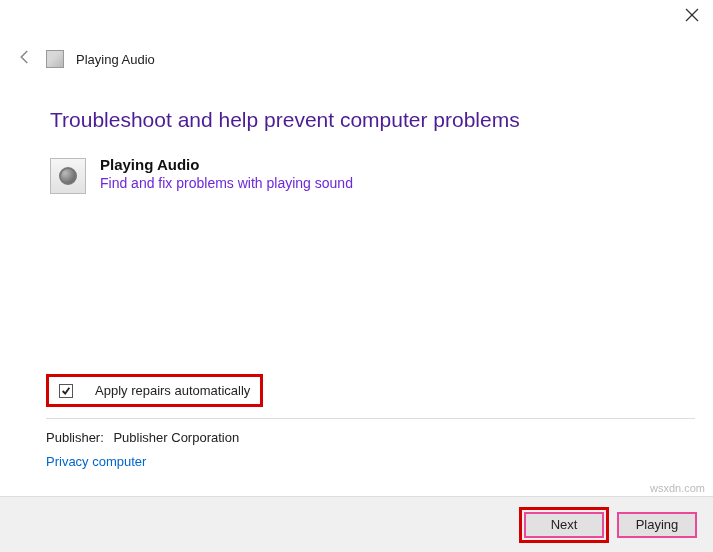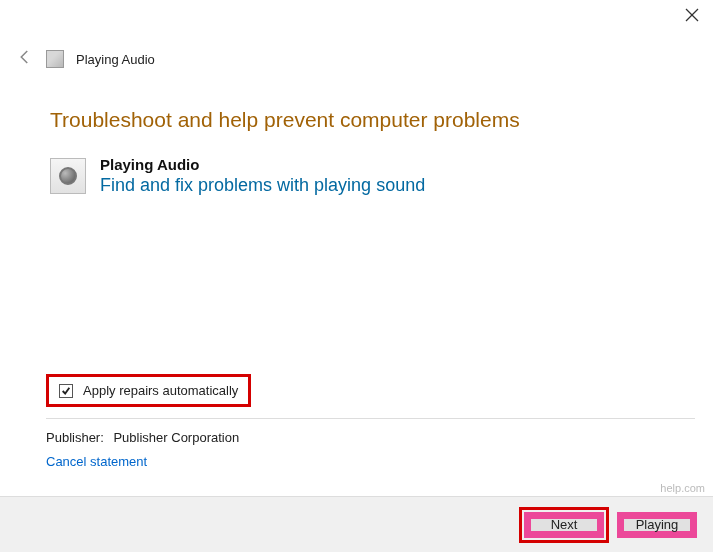--- a/index.html
+++ b/index.html
@@ -50,21 +50,21 @@
     }
     .header-title {
       font-size: 13px;
       color: #222;
     }
     .content {
       padding: 38px 50px 0 50px;
     }
     .page-heading {
       font-size: 21px;
-      color: #a16207;
+      color: #4c1d95;
       font-weight: 400;
       margin-bottom: 24px;
     }
     .item-row {
       display: flex;
       align-items: flex-start;
       gap: 14px;
     }
     .item-icon {
       width: 36px;
@@ -85,33 +85,33 @@
     }
     .item-texts {
       padding-top: 0;
     }
     .item-title {
       font-size: 15px;
       font-weight: 600;
       color: #111;
     }
     .item-desc {
-      font-size: 18px;
-      color: #0369a1;
+      font-size: 14px;
+      color: #6d28d9;
       margin-top: 2px;
     }
     .checkbox-area {
       position: absolute;
       left: 46px;
       top: 374px;
       border: 3px solid #d40000;
       padding: 6px 10px;
       display: flex;
       align-items: center;
-      gap: 10px;
+      gap: 22px;
     }
     .checkbox-box {
       width: 14px;
       height: 14px;
       border: 1px solid #555;
       display: flex;
       align-items: center;
       justify-content: center;
       background: #fff;
     }
@@ -163,21 +163,21 @@
       display: flex;
       justify-content: flex-end;
       align-items: center;
       padding-right: 16px;
       gap: 8px;
     }
     .btn {
       min-width: 80px;
       height: 26px;
       background: #e1e1e1;
-      border: 7px solid #ec4899;
+      border: 2px solid #ec4899;
       font-size: 13px;
       color: #222;
       cursor: pointer;
       display: flex;
       align-items: center;
       justify-content: center;
     }
     .btn-next-wrap {
       border: 3px solid #d40000;
       padding: 2px;
@@ -235,22 +235,22 @@
   <span class="checkbox-label">Apply repairs automatically</span>
 </div>
 
 <div class="divider"></div>
 
 <div class="publisher-row">
   <span class="publisher-label">Publisher:</span>
   <span>Publisher Corporation</span>
 </div>
 
-<div class="privacy-link">Cancel statement</div>
-
-<div class="watermark">help.com</div>
+<div class="privacy-link">Privacy computer</div>
+
+<div class="watermark">wsxdn.com</div>
 
 <div class="footer">
   <span class="btn-next-wrap">
     <button class="btn">Next</button>
   </span>
   <button class="btn">Playing</button>
 </div>
 
 </body></html>

